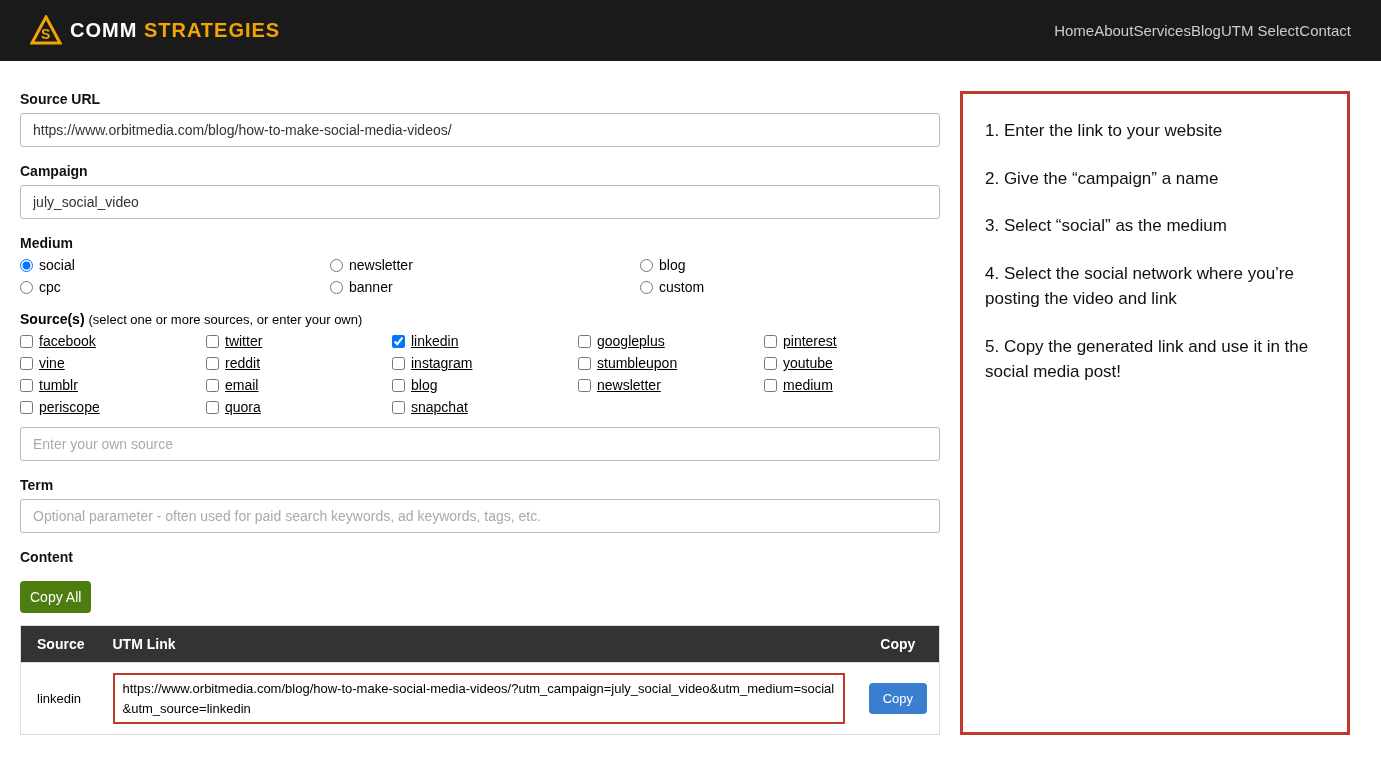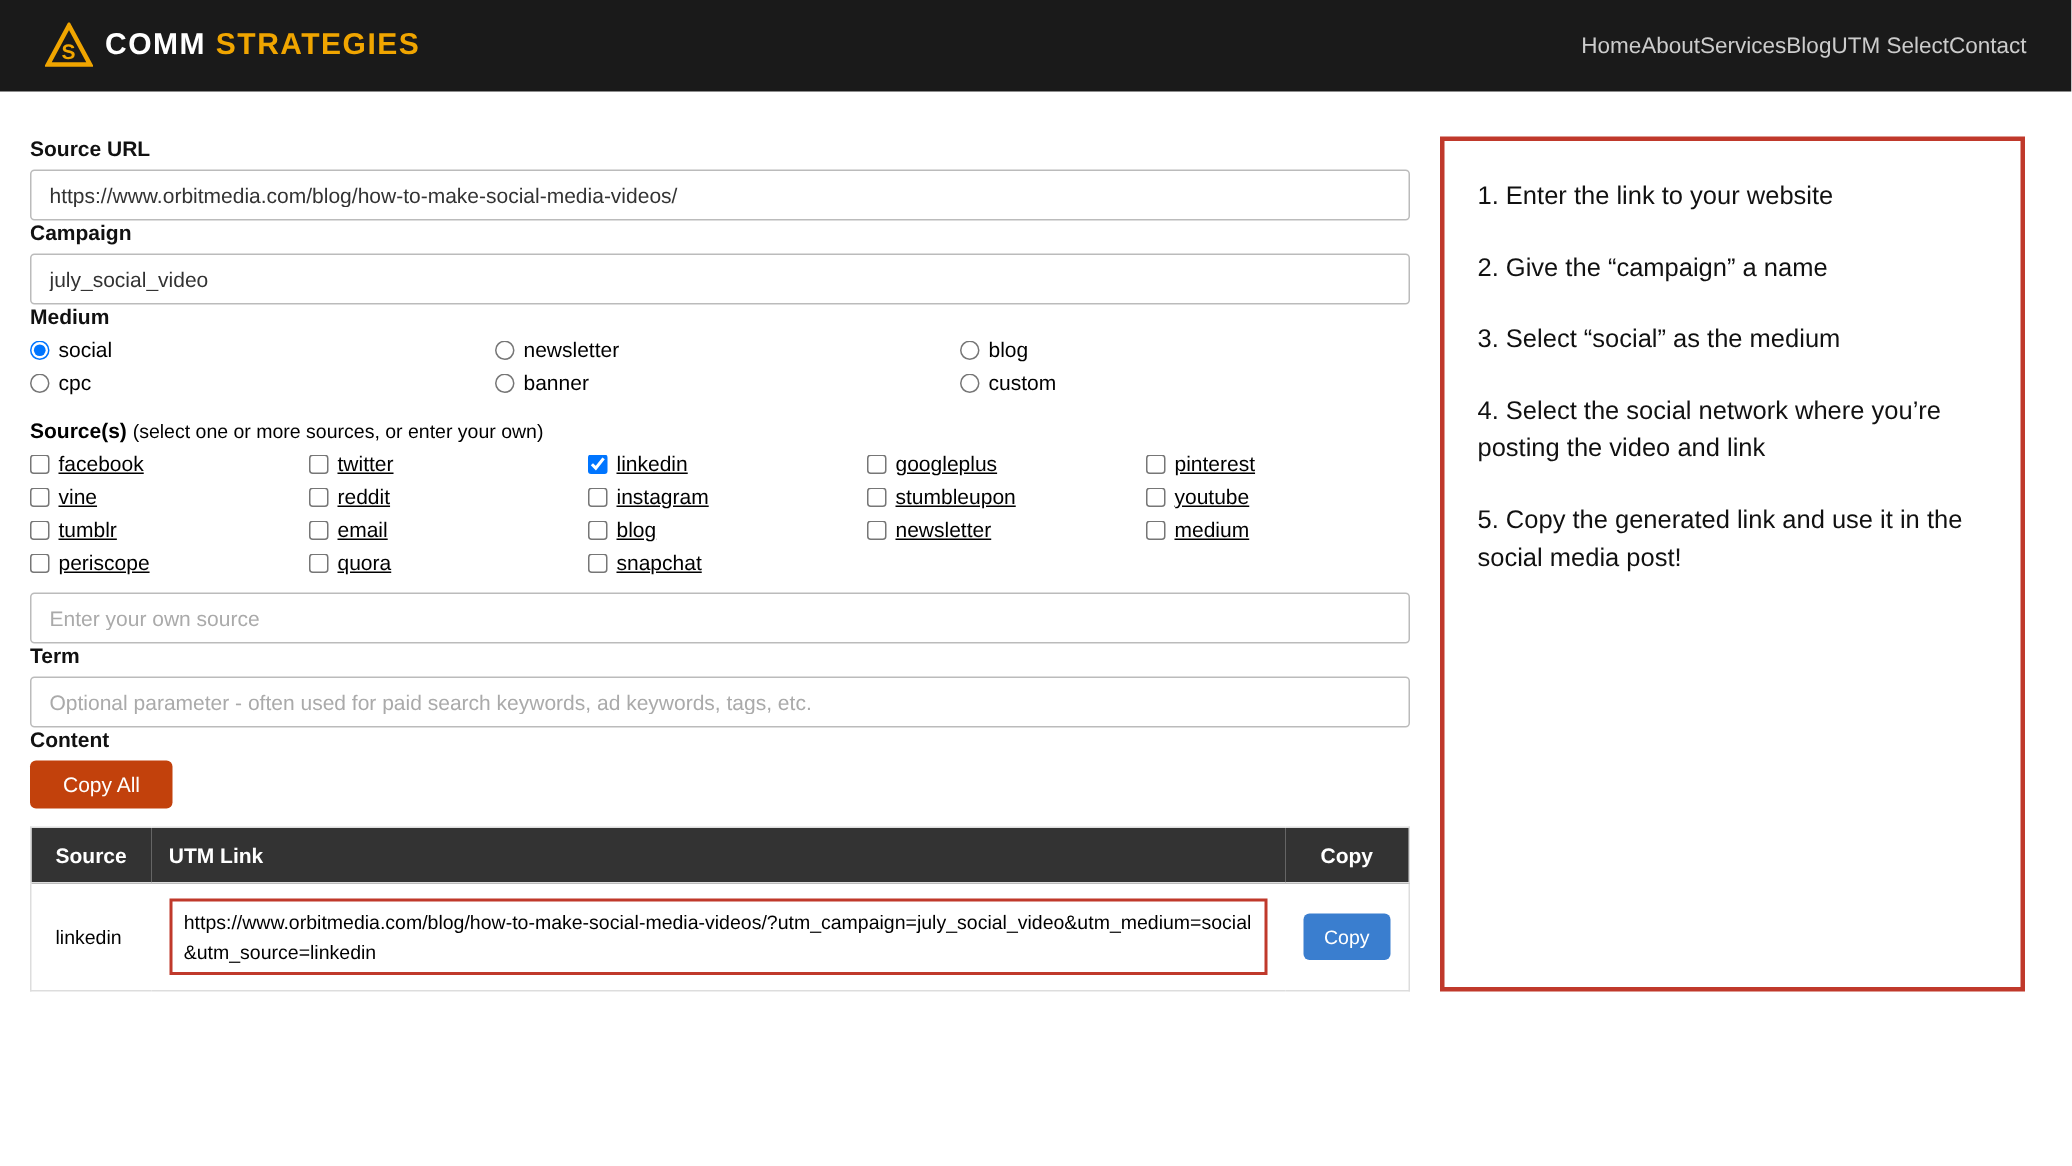--- a/index.html
+++ b/index.html
@@ -55,20 +55,21 @@
       flex: 1;
       max-width: 920px;
     }
     .field-label {
       font-weight: bold;
       font-size: 14px;
       margin-bottom: 6px;
       color: #111;
     }
     .field-group {
+      margin-bottom: 16px;
     }
     input[type="text"] {
       width: 100%;
       padding: 8px 12px;
       border: 1px solid #bbb;
       border-radius: 3px;
       font-size: 14px;
       color: #333;
       background: #fff;
     }
@@ -109,24 +110,24 @@
     }
     .checkbox-item {
       display: flex;
       align-items: center;
       gap: 6px;
     }
     .checkbox-item input[type="checkbox"] { margin: 0; }
 
     
     .copy-all-btn {
-      background: #c2410c;
+      background: #4d7c0f;
       color: #fff;
       border: none;
-      padding: 8px 22px;
+      padding: 8px 10px;
       border-radius: 4px;
       font-size: 14px;
       cursor: pointer;
       margin-bottom: 12px;
     }
 
     
     .results-table {
       width: 100%;
       border-collapse: collapse;

